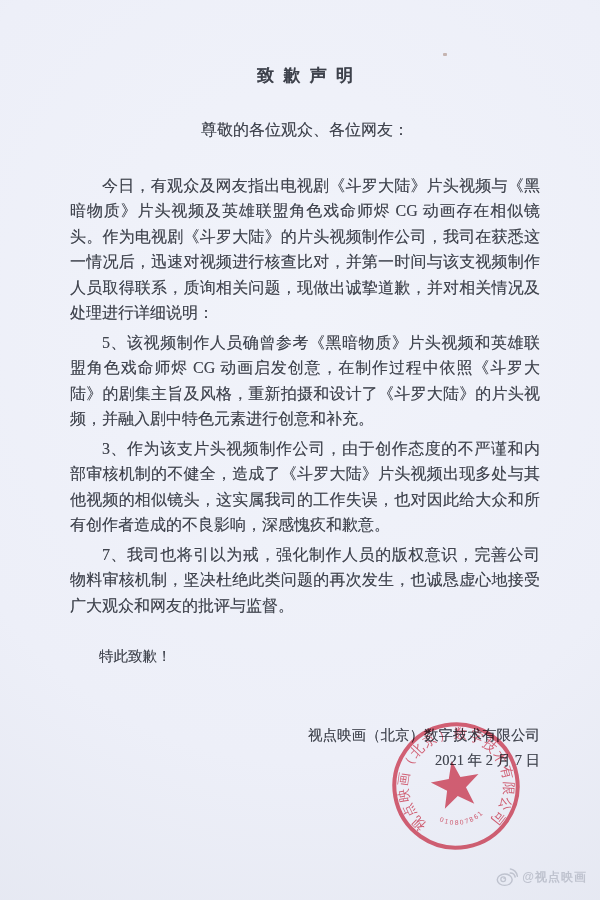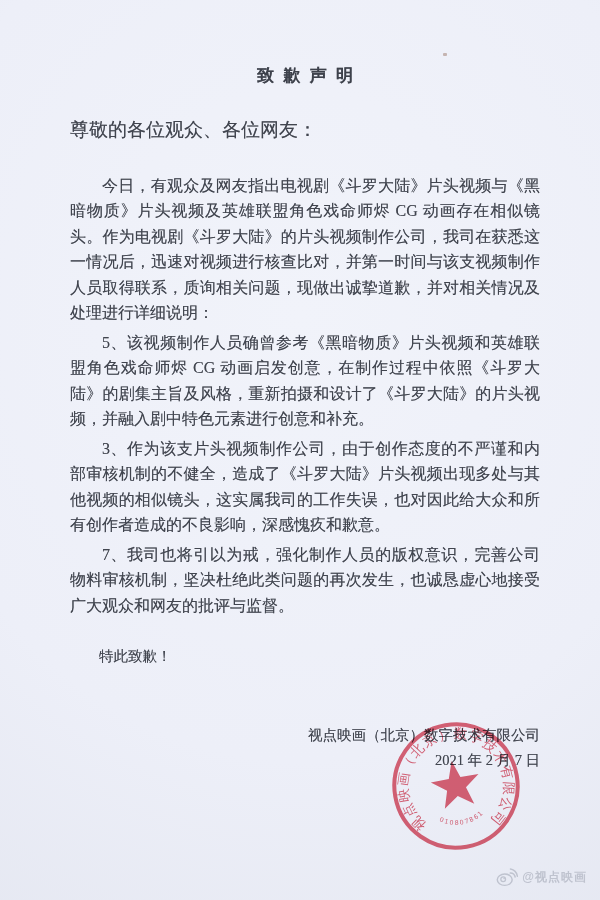--- a/index.html
+++ b/index.html
@@ -24,22 +24,23 @@
     margin: 64px 0 0 0;
     text-align: center;
     font-size: 17px;
     font-weight: 700;
     letter-spacing: 0.55em;
     text-indent: 0.55em;
     color: #3d414b;
   }
   .salutation {
     margin: 30px 0 0 0;
-    font-size: 19px;
+    font-size: 16px;
     line-height: 25.5px;
+    text-align: center;
   }
   .body-para {
     margin: 4px 0 0 0;
     font-size: 16px;
     line-height: 25.5px;
     text-align: justify;
     text-indent: 2em;
   }
   .body-para.first { margin-top: 30px; }
   .closing {

